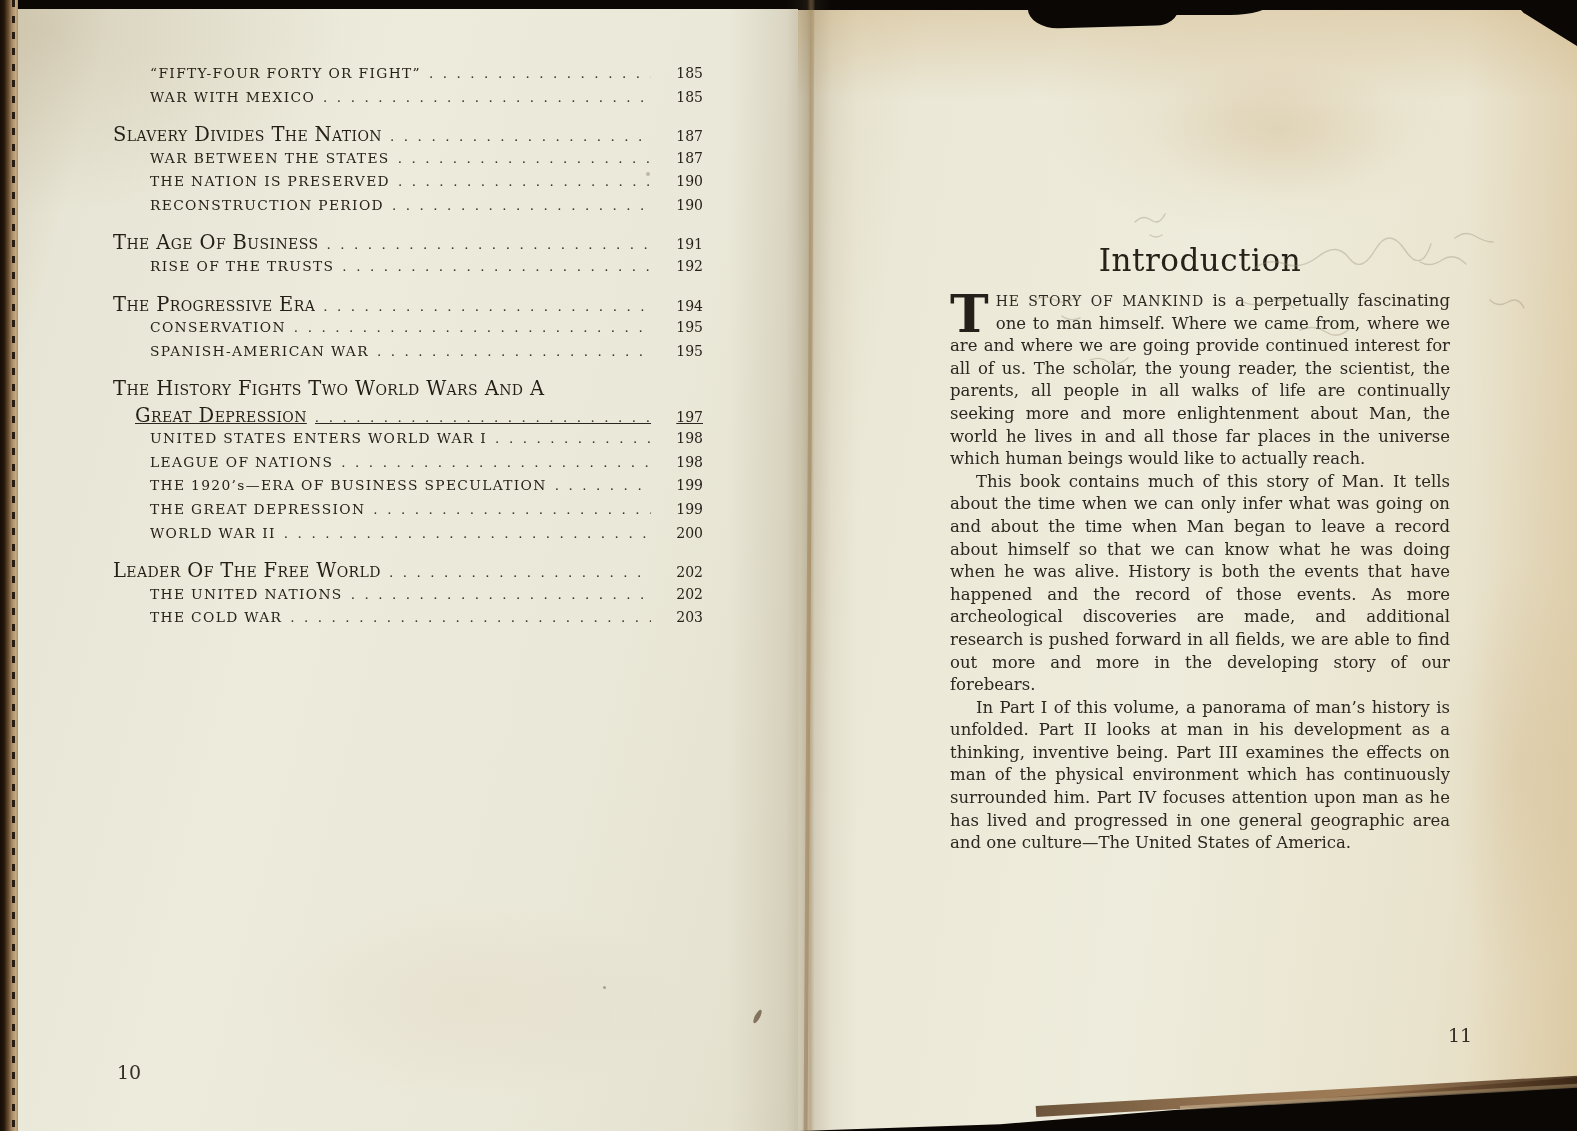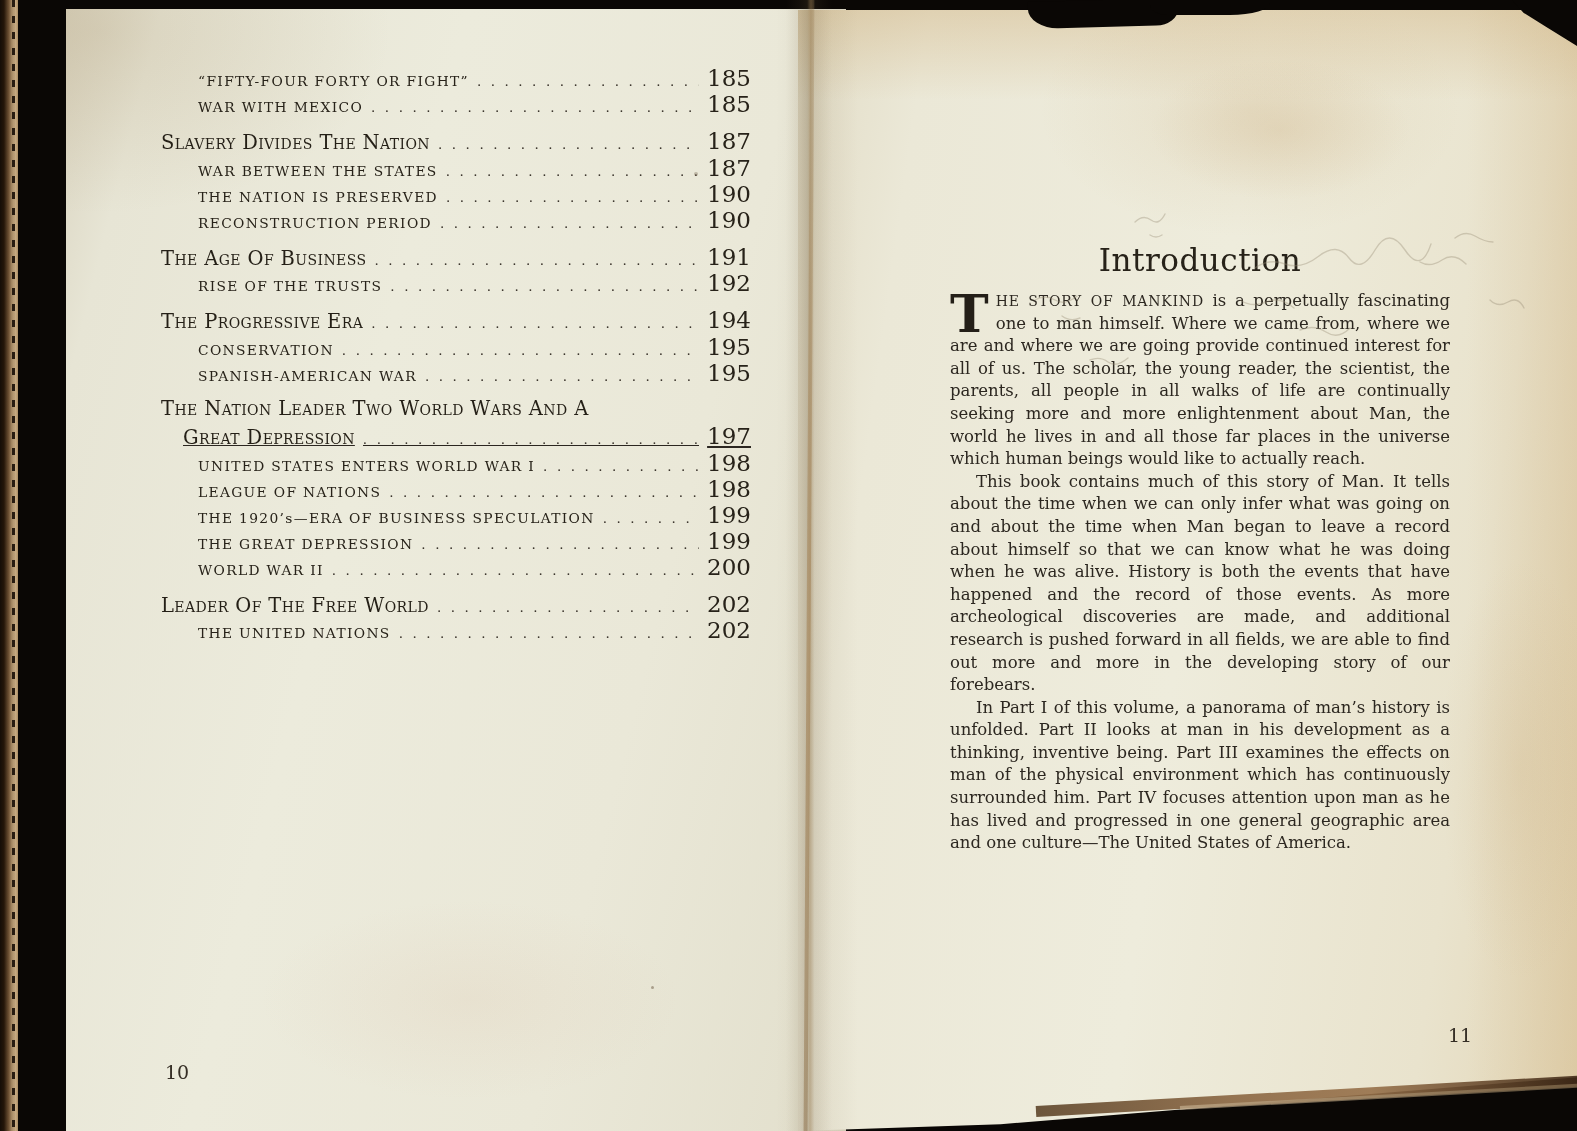--- a/index.html
+++ b/index.html
@@ -4,21 +4,20 @@
 <style>
   html,body{margin:0;padding:0;background:#0a0705;}
   .stage{
     position:relative; width:1577px; height:1131px; overflow:hidden;
     background:#0a0705; font-family:"DejaVu Serif", serif; color:#2b2620;
   }
   
   .page-left{
     position:absolute; left:18px; top:9px; width:780px; height:1122px;
     background:linear-gradient(104deg,#d9d3bf 0%,#e7e5d5 9%,#ecebdc 38%,#eae8d8 70%,#e2dfcc 100%);
-    margin-left:48px;
   }
   .page-left::before{ 
     content:""; position:absolute; inset:0;
     background:radial-gradient(420px 260px at 4% 2%, rgba(168,146,105,.22), transparent 70%);
   }
   .page-left::after{ 
     content:""; position:absolute; top:0; right:0; width:70px; height:100%;
     background:linear-gradient(to right, rgba(125,104,68,0), rgba(125,104,68,.17));
   }
   
@@ -84,21 +83,21 @@
   .lv-sub .toc-label{ font-size:13.8px; letter-spacing:1.35px; }
   .lv-main,.lv-main-cont{ margin-top:11px; min-height:26.5px; }
   .lv-main .toc-label,.lv-main-cont .toc-label,.lv-main-indent .toc-label{
     font-variant:small-caps; font-size:19.5px; letter-spacing:.4px; color:#241f16;
   }
   .lv-main-indent{ padding-left:22px; min-height:26.5px;text-decoration:underline; }
   .lv-main-cont .dots, .lv-main-cont .pg{ visibility:hidden; }
   .dots{ flex:1; overflow:hidden; white-space:nowrap; margin:0 6px 0 8px;
     font-size:13.5px; letter-spacing:2.6px; color:#38322a; }
   .dots::after{ content:". . . . . . . . . . . . . . . . . . . . . . . . . . . . . . . . . . . . . . . . . . . . . . . . . . . . . . . . . . . . . . . . . . . . . . . ."; }
-  .pg{ width:46px; text-align:right; font-size:23px; color:#272219; }
+  .pg{ width:46px; text-align:right; font-size:14px; color:#272219; }
   
   .intro{ position:absolute; left:152px; top:232px; width:500px; }
   .intro-heading{ text-align:center; font-size:31px; letter-spacing:.5px; color:#272219;
     margin:0 0 12px 0; font-weight:normal; }
   .intro p{ margin:0; font-size:16.5px; line-height:22.6px; text-align:justify; color:#2c2720; }
   .intro p.indent{ text-indent:26px; }
   .dropcap{ float:left; font-size:52px; line-height:40px; padding:4px 7px 0 0;
     font-weight:bold; color:#241f18; }
   .lead-caps{ font-size:14px; letter-spacing:.8px; }
   
@@ -189,21 +188,21 @@
         </div>
 
         <div class="toc-row lv-sub">
           <span class="toc-label">SPANISH-AMERICAN WAR</span>
           <span class="dots"></span>
           <span class="pg">195</span>
         </div>
 
 
         <div class="toc-row lv-main-cont">
-          <span class="toc-label">The Nation Leader Two World Wars And A</span>
+          <span class="toc-label">The History Fights Two World Wars And A</span>
           <span class="dots"></span>
           <span class="pg"></span>
         </div>
 
         <div class="toc-row lv-main-indent">
           <span class="toc-label">Great Depression</span>
           <span class="dots"></span>
           <span class="pg">197</span>
         </div>
 
@@ -242,20 +241,25 @@
           <span class="dots"></span>
           <span class="pg">202</span>
         </div>
 
         <div class="toc-row lv-sub">
           <span class="toc-label">THE UNITED NATIONS</span>
           <span class="dots"></span>
           <span class="pg">202</span>
         </div>
 
+        <div class="toc-row lv-sub">
+          <span class="toc-label">THE COLD WAR</span>
+          <span class="dots"></span>
+          <span class="pg">203</span>
+        </div>
 
       </div>
     <div class="folio folio-left">10</div>
     <div class="speck speck-1"></div>
     <div class="speck speck-2"></div>
     <div class="speck speck-3"></div>
   </div>
 
   <div class="page-right">
     <div class="intro">

